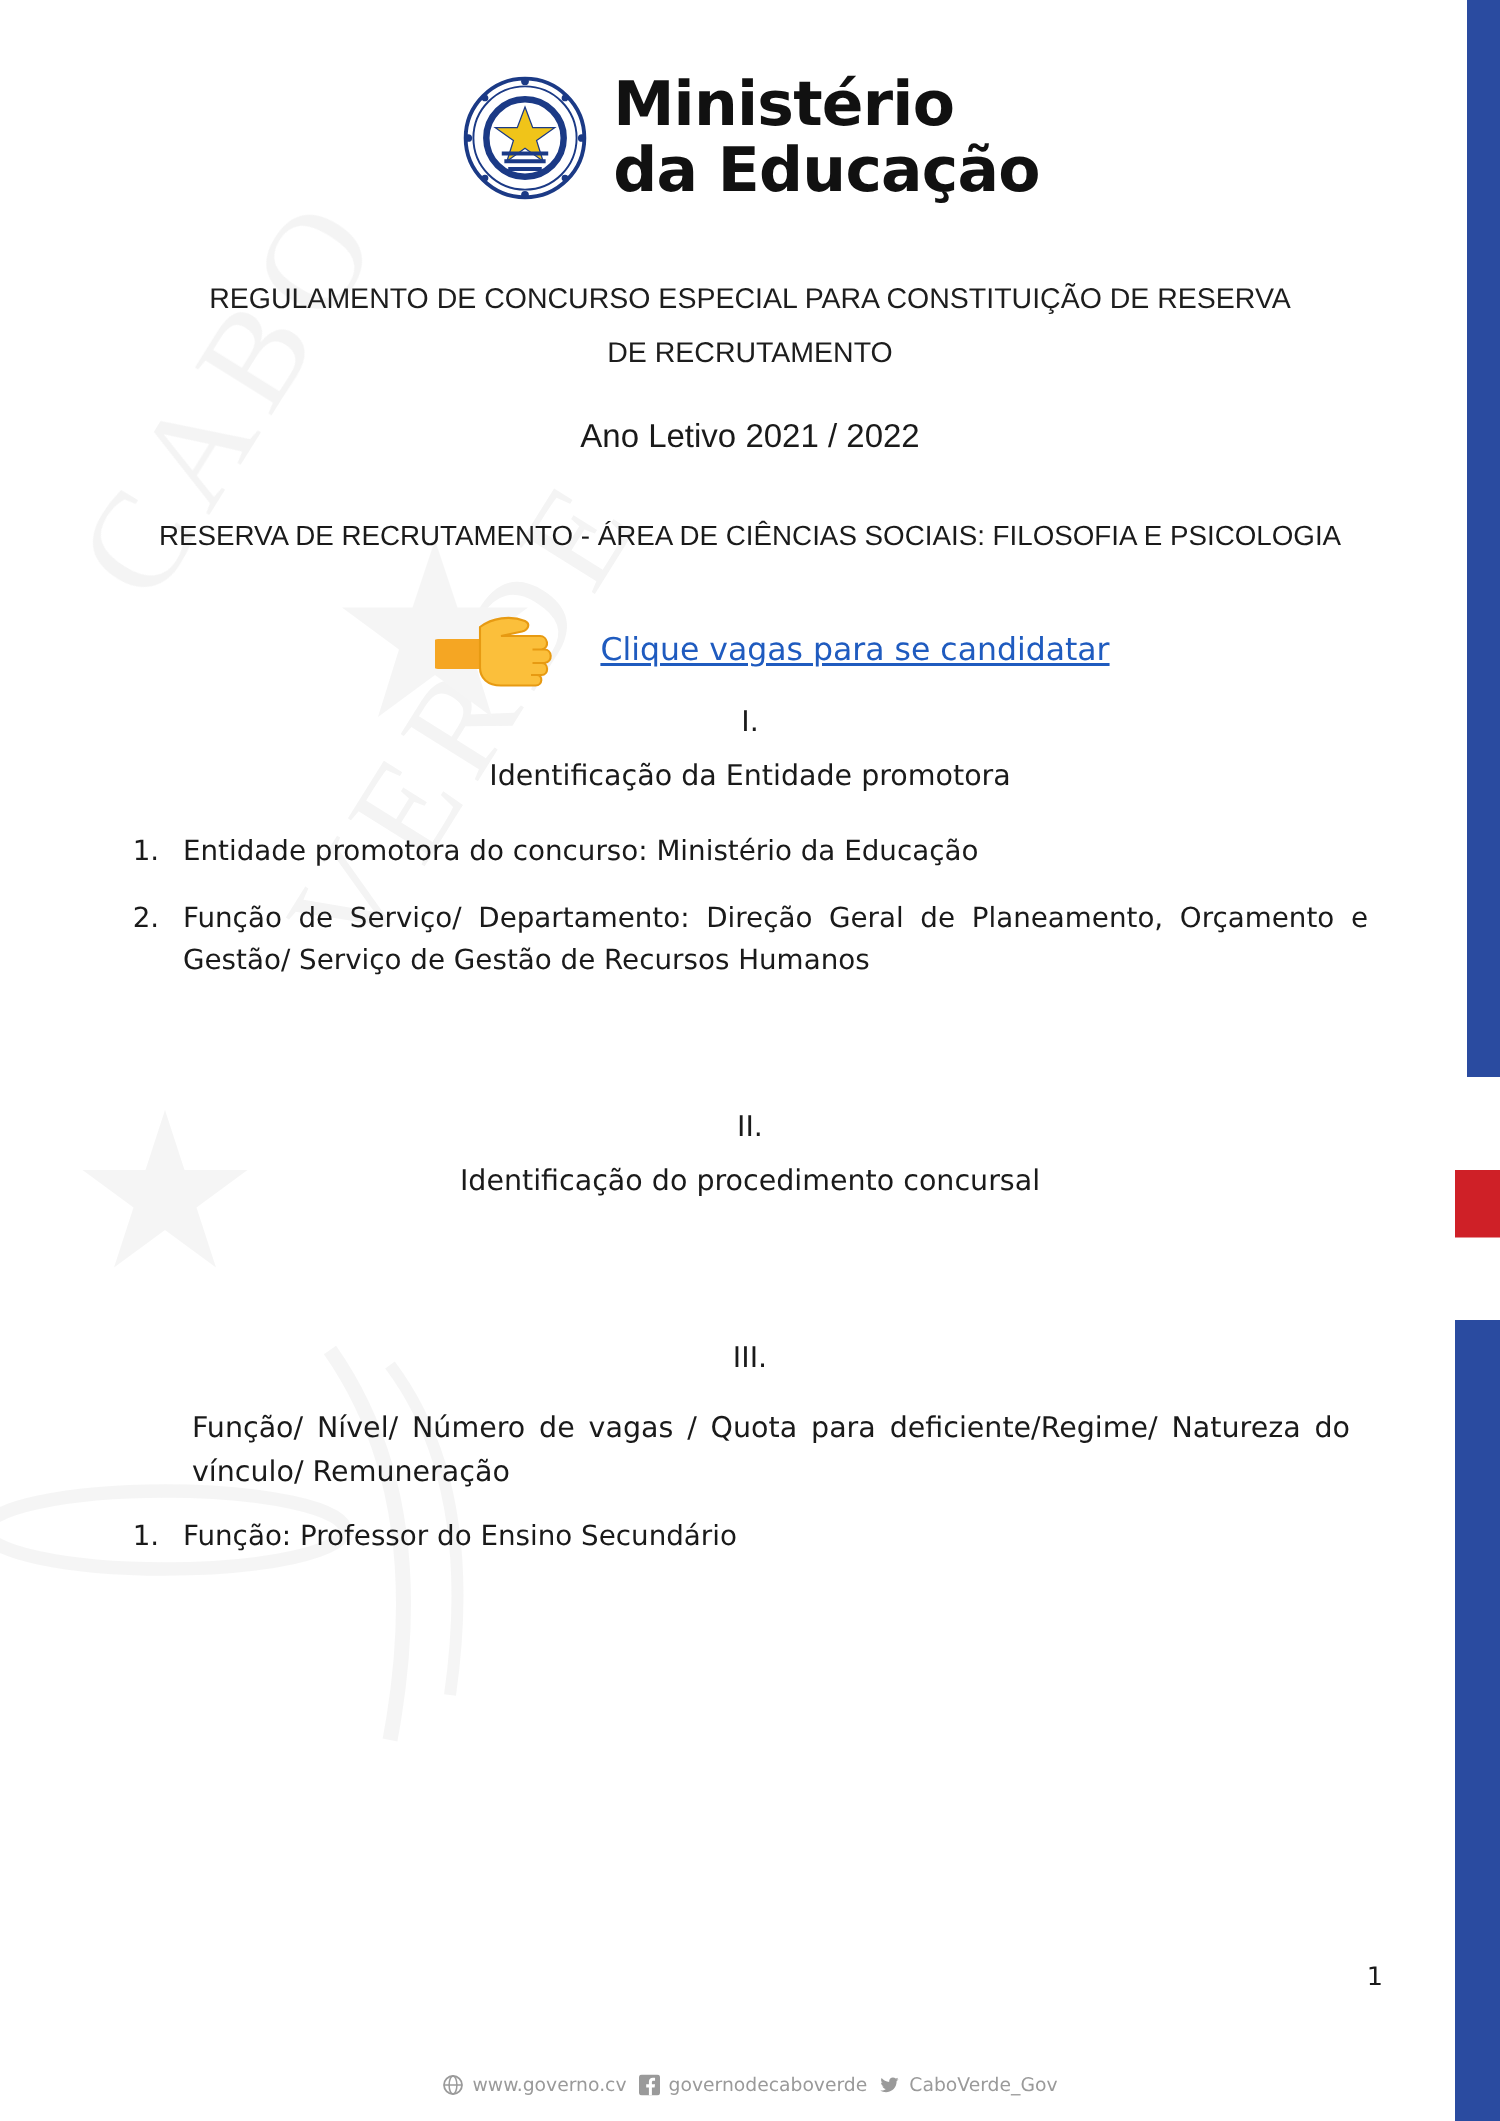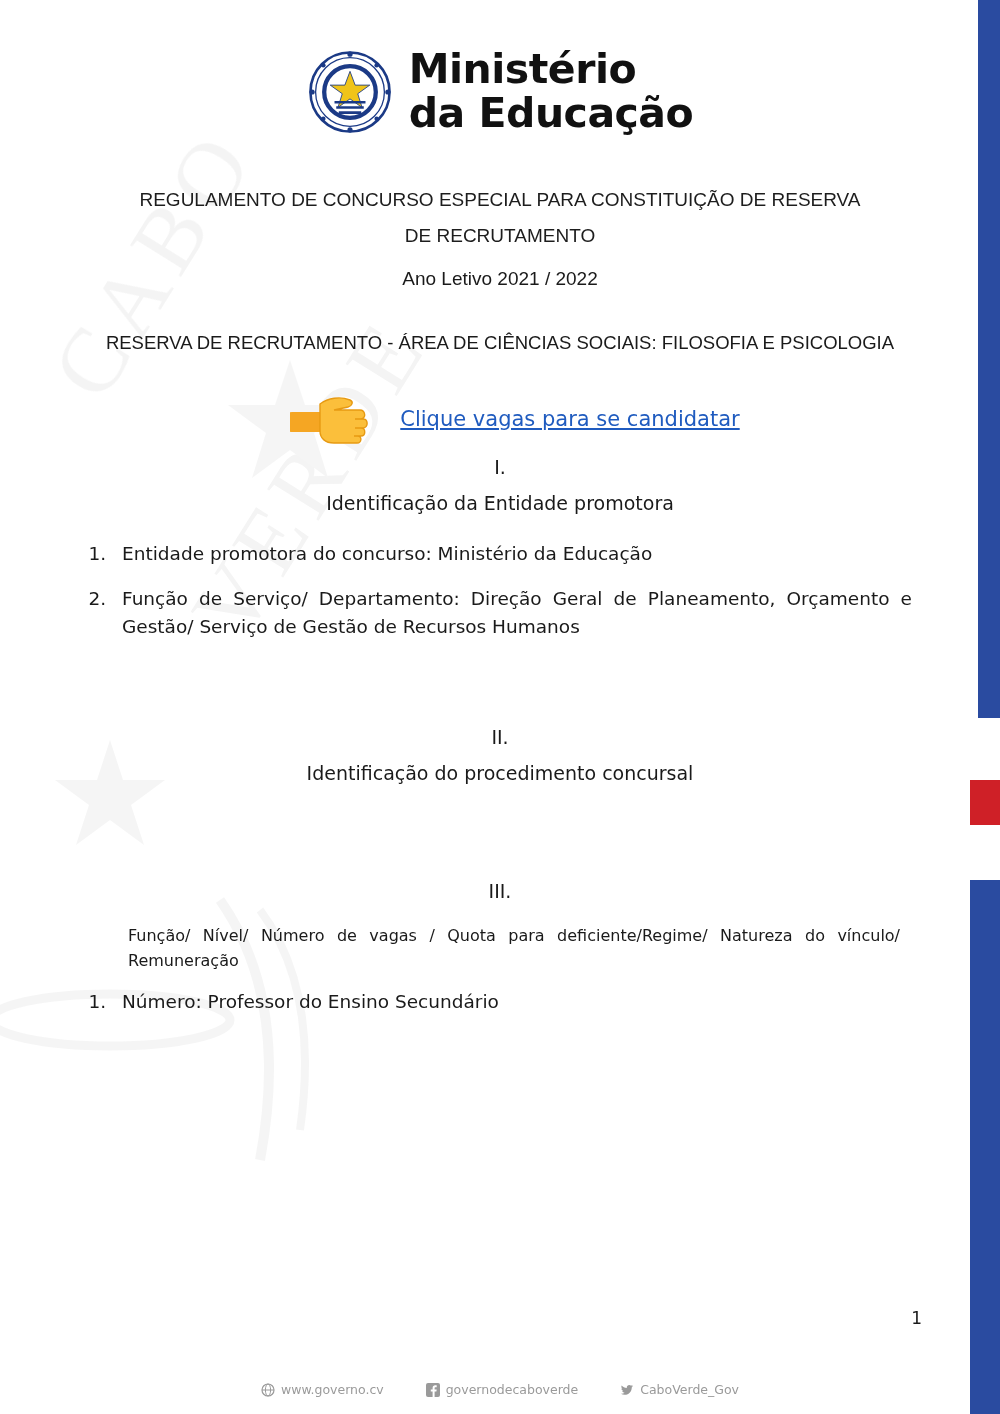--- a/index.html
+++ b/index.html
@@ -98,22 +98,22 @@
     text-align: center;
   }
   .doc-title {
     font-size: 19px;
     line-height: 1.9;
     color: #1d1d1d;
     max-width: 740px;
     margin: 0 auto;
   }
   .school-year {
-    margin-top: 14px;
-    font-size: 19px;
+    margin-top: 24px;
+    font-size: 22px;
   }
   .reserve-line {
     margin-top: 42px;
     font-size: 18.5px;
   }
 
   
   .cta-row {
     margin-top: 38px;
     display: flex;
@@ -165,21 +165,21 @@
   }
   ol.items.tight li {
     margin-bottom: 11px;
   }
   ol.items.indent2 {
     padding-left: 68px;
   }
 
   .block-para {
     font-family: "DejaVu Sans", sans-serif;
-    font-size: 16px;
+    font-size: 19px;
     line-height: 1.55;
     text-align: justify;
     margin: 22px 40px 0 68px;
   }
 
   .spacer-lg { height: 58px; }
   .spacer-xl { height: 86px; }
 
   
   .page-number {
@@ -193,21 +193,21 @@
 
   
   .footer {
     position: absolute;
     left: 0;
     right: 0;
     top: 1382px;
     display: flex;
     justify-content: center;
     align-items: center;
-    gap: 42px;
+    gap: 8px;
     font-size: 12.5px;
     color: #9a9a9a;
     font-family: "DejaVu Sans", sans-serif;
     z-index: 3;
   }
   .footer-item {
     display: flex;
     align-items: center;
     gap: 6px;
   }
@@ -289,21 +289,21 @@
   <div class="spacer-lg"></div>
 
   <div class="sec-numeral">II.</div>
   <div class="sec-heading">Identificação do procedimento concursal</div>
 
   <div class="spacer-xl"></div>
 
   <div class="sec-numeral">III.</div>
   <div class="block-para">Função/ Nível/ Número de vagas / Quota para deficiente/Regime/ Natureza do vínculo/ Remuneração</div>
   <ol class="items" style="margin-top:14px;">
-    <li>Número: Professor do Ensino Secundário</li>
+    <li>Função: Professor do Ensino Secundário</li>
   </ol>
 
 </div>
 
 <div class="page-number">1</div>
 
 <div class="footer">
   <div class="footer-item">
     <span class="web-badge">
       <svg viewBox="0 0 14 14" width="14" height="14">

